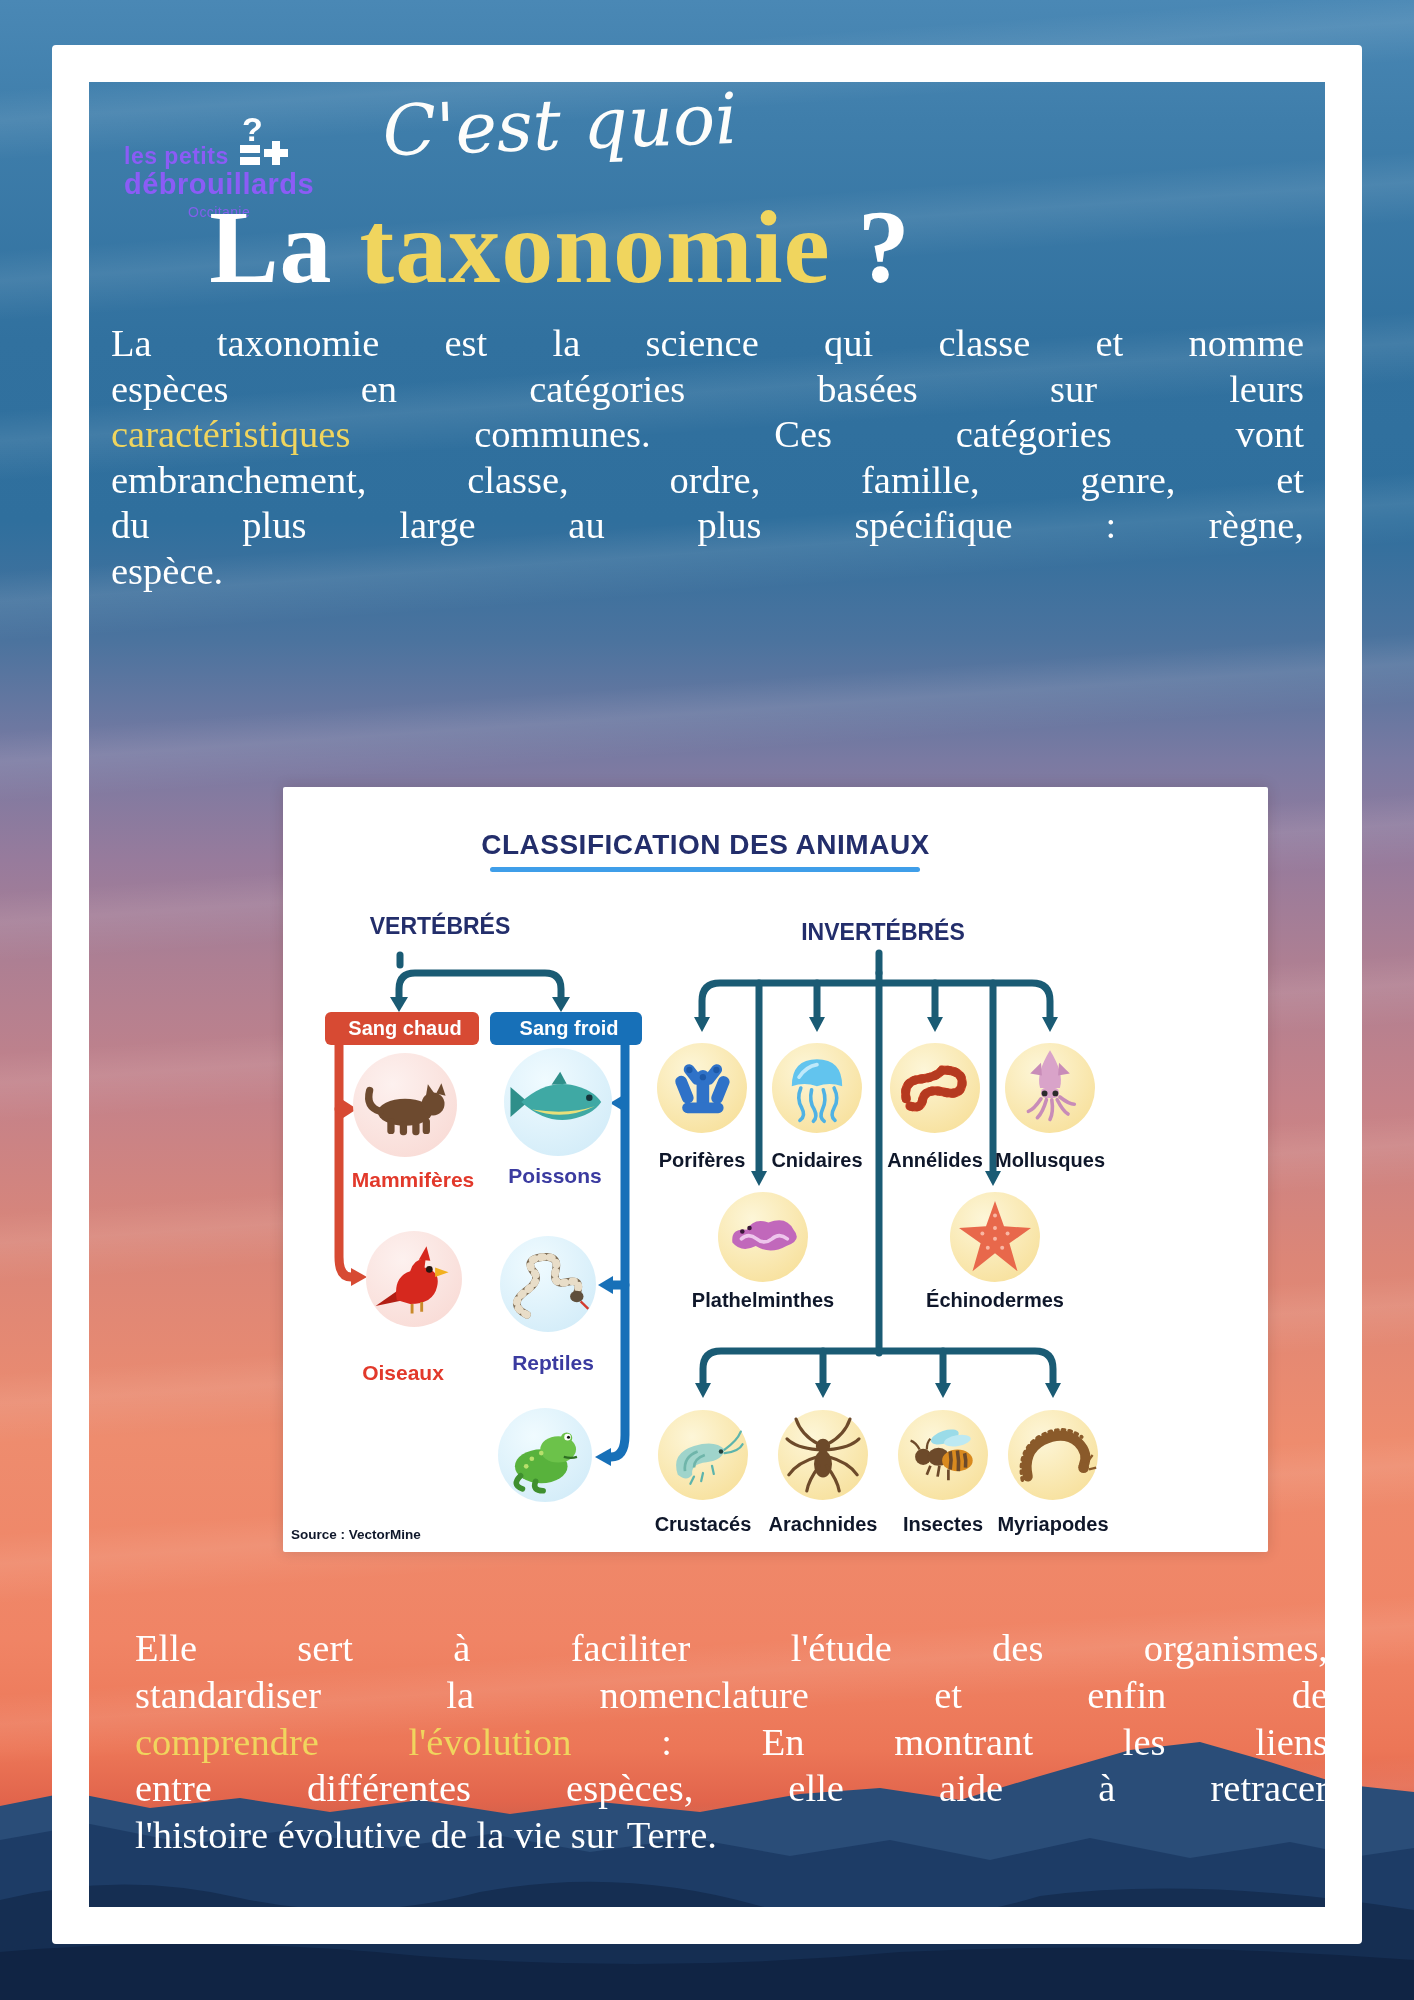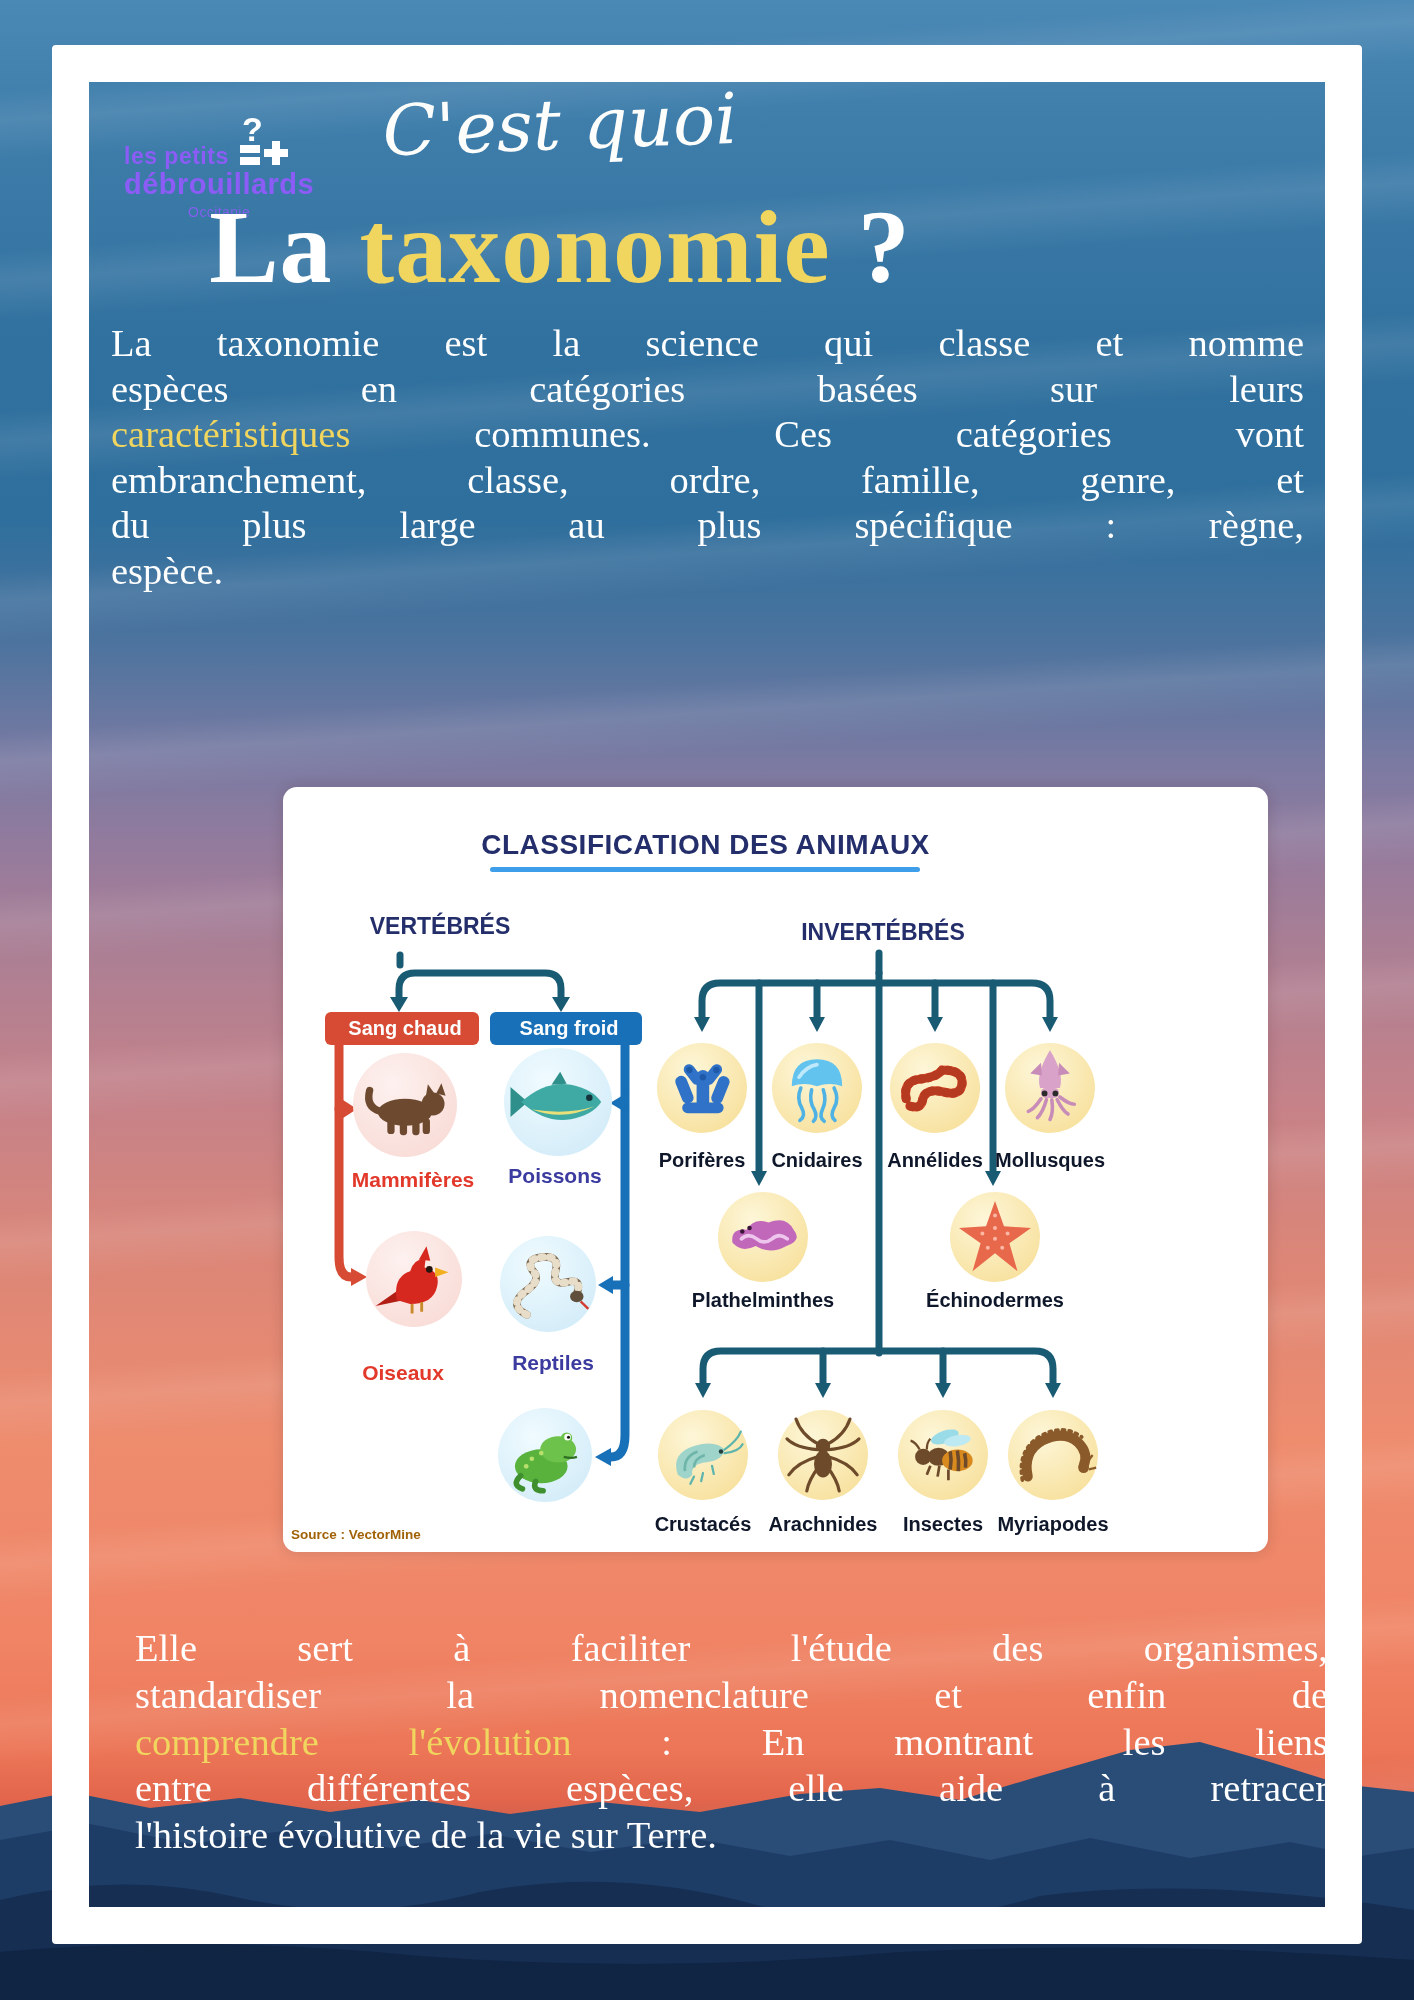--- a/index.html
+++ b/index.html
@@ -45,42 +45,42 @@
   .para{position:absolute;left:111px;width:1193px;color:#ffffff;
     font-family:"Liberation Serif","DejaVu Serif",serif;font-size:38.5px;}
   .para .tline{text-align:justify;text-align-last:justify;white-space:nowrap;}
   .para .tline:last-child{text-align-last:left;}
   .para1{top:321px;}  .para1 .tline{height:45.6px;}
   .para2{top:1626px;margin-left:24px;} .para2 .tline{height:46.8px;}
   .para .hl{color:#f0d55e;}
 
   
   .card{position:absolute;left:283px;top:787px;width:985px;height:765px;
-    background:#ffffff;border-radius:14px;box-shadow:0 0 14px rgba(60,30,30,.18);}
+    background:#ffffff;border-radius:2px;box-shadow:0 0 14px rgba(60,30,30,.18);}
   .card .abs{position:absolute;}
   .fig-title{left:0;top:42px;width:845px;text-align:center;
     font-size:28px;font-weight:800;color:#232e6b;letter-spacing:.5px;}
   .fig-underline{left:207px;top:80px;width:430px;height:5px;background:#3f9ee9;border-radius:3px;}
   .grp{font-size:23px;font-weight:800;color:#232e6b;text-align:center;}
   .grp-vert{left:4px;top:126px;width:234px;margin-left:36px;}
   .grp-invert{left:480px;top:132px;width:240px;}
   .connector{left:0;top:0;width:845px;height:765px;}
   .bloodbox{height:33px;border-radius:6px;color:#fff;font-size:20px;font-weight:bold;
     display:flex;align-items:center;justify-content:center;padding-left:6px;}
   .warmbox{left:42px;top:225px;width:148px;background:#d74a33;}
   .coldbox{left:207px;top:225px;width:146px;background:#1770b8;}
   .circ{border-radius:50%;}
   .cream{background:radial-gradient(circle at 38% 30%,#fdf6d8,#f6dc90);}
   .pinkc{background:radial-gradient(circle at 38% 30%,#fdf1ef,#f8d7d1);}
   .bluec{background:radial-gradient(circle at 38% 30%,#f0fbff,#cde9f7);}
   .circ svg{position:absolute;inset:0;width:100%;height:100%;}
   .flabel{transform:translateX(-50%);font-size:20px;font-weight:bold;color:#0f172a;white-space:nowrap;}
   .red-l{color:#e2392b;font-size:21px;}
   .violet-l{color:#3b3ba0;font-size:21px;}
-  .source{left:8px;top:740px;font-size:13.5px;font-weight:bold;color:#a16207;}
+  .source{left:8px;top:740px;font-size:13.5px;font-weight:bold;color:#0f172a;}
 </style>
 </head>
 <body>
 
 <div class="bg"></div>
 <div class="clouds"></div>
 
 <svg class="mountains" viewBox="0 0 1414 280" preserveAspectRatio="none">
   <path fill="#2a4d78" d="M0,86 L70,72 150,88 240,78 330,92 420,80 510,94 600,82 700,92 800,74 880,68 960,80 1040,56 1130,30 1200,22 1270,42 1340,64 1414,72 V280 H0 Z"></path>
   <path fill="#1d3c66" d="M0,120 L90,104 190,124 290,110 390,128 490,114 590,132 690,118 790,136 890,120 990,140 1090,118 1190,138 1290,122 1360,136 1414,128 V280 H0 Z"></path>

